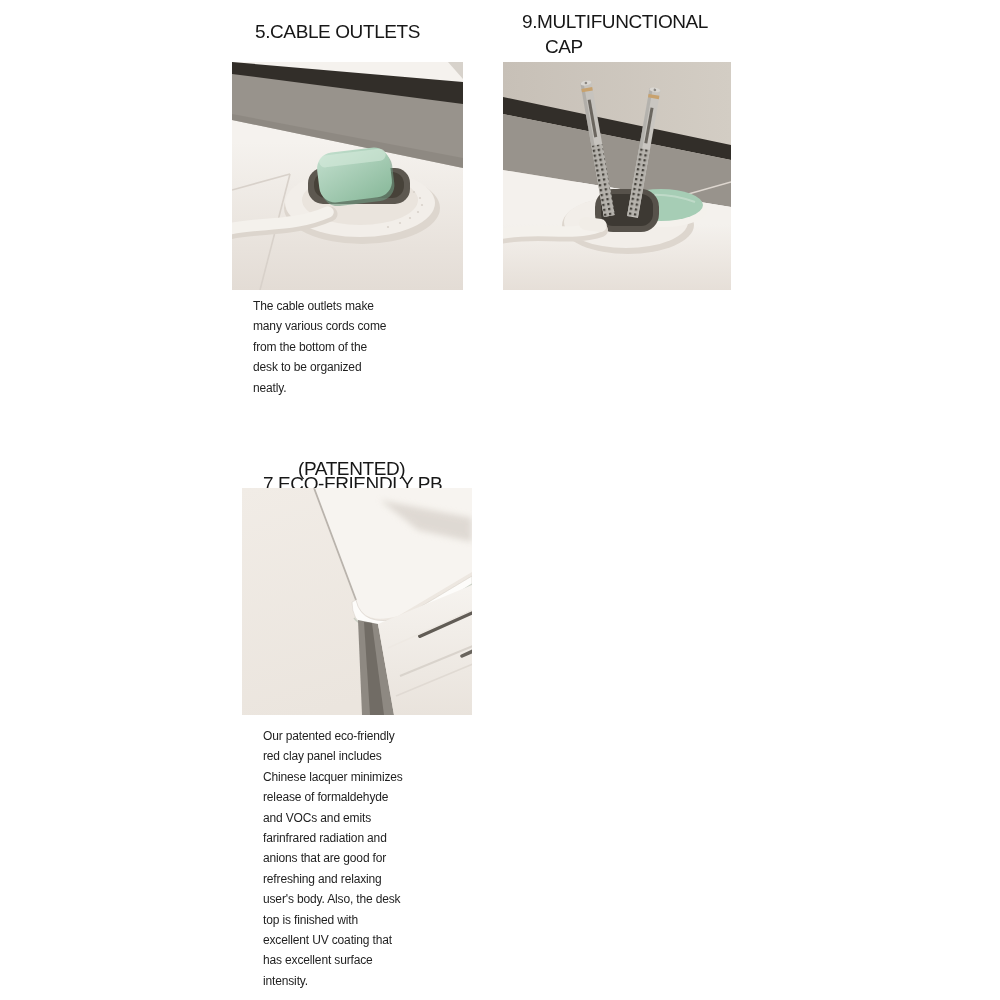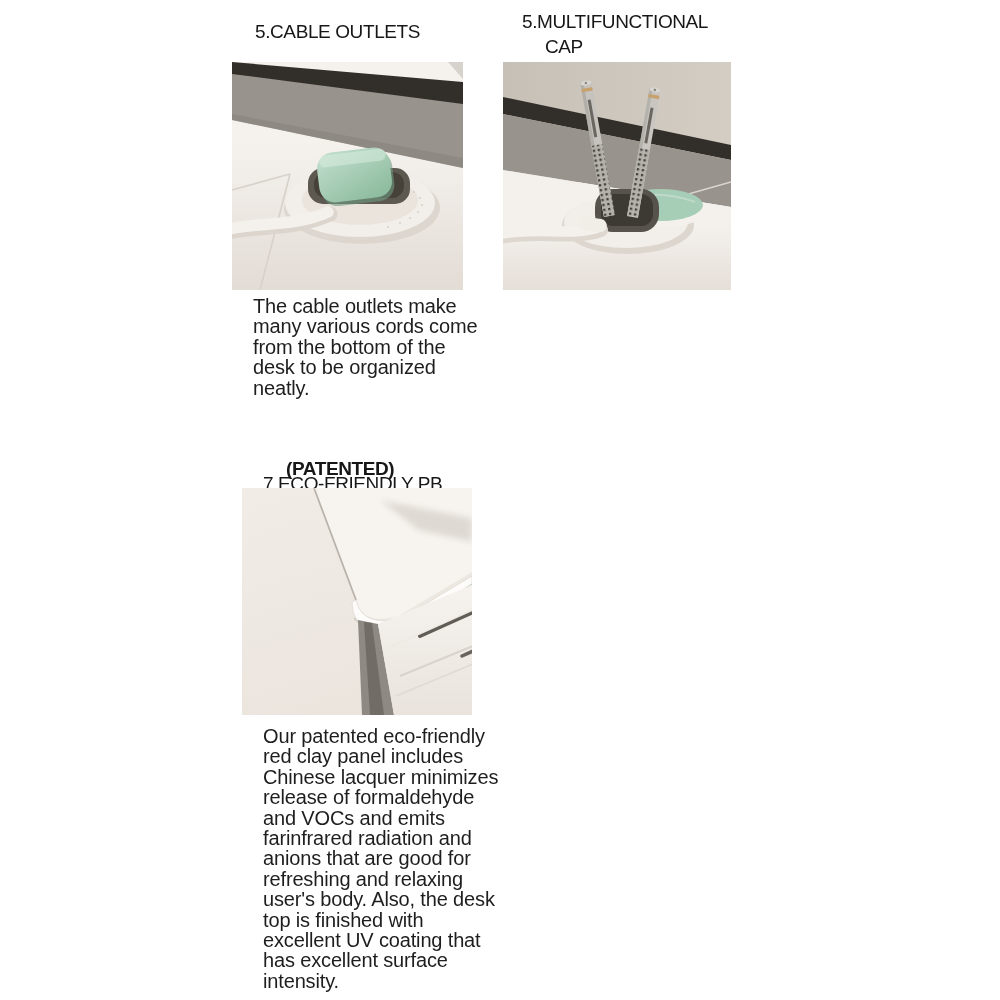--- a/index.html
+++ b/index.html
@@ -5,34 +5,34 @@
   html,body{margin:0;padding:0;background:#ffffff;}
   .canvas{
     position:relative;width:1000px;height:1000px;background:#ffffff;
     font-family:"Liberation Sans",sans-serif;color:#1d1d1d;overflow:hidden;
   }
   .title-line{
     position:absolute;font-size:19px;line-height:25px;letter-spacing:-0.4px;
     color:#171717;white-space:nowrap;
   }
   .body-text{
-    position:absolute;font-size:20px;line-height:20.4px;letter-spacing:-0.15px;
+    position:absolute;font-size:12px;line-height:20.4px;letter-spacing:-0.15px;
     color:#1e1e1e;white-space:pre-line;
   }
   .photo{position:absolute;overflow:hidden;}
   .photo svg{display:block;width:100%;height:100%;}
 </style>
 </head>
 <body>
 
 <div class="canvas">
 
   <div class="title-line" style="left:255px;top:19px;">5.CABLE OUTLETS</div>
 
-  <div class="title-line" style="left:522px;top:9px;">5.MULTIFUNCTIONAL</div>
+  <div class="title-line" style="left:522px;top:9px;">9.MULTIFUNCTIONAL</div>
   <div class="title-line" style="left:545px;top:34px;">CAP</div>
 
   <div class="photo" style="left:232px;top:62px;width:231px;height:228px;">
     <svg viewBox="0 0 231 228" xmlns="http://www.w3.org/2000/svg">
       <defs>
         <linearGradient id="g-desk1" x1="0" y1="0" x2="0" y2="1">
           <stop offset="0.35" stop-color="#f5f2ee"></stop>
           <stop offset="1" stop-color="#e3dcd5"></stop>
         </linearGradient>
         <linearGradient id="g-mint" x1="0" y1="0" x2="0.7" y2="1">
@@ -130,21 +130,21 @@
   </div>
 
   <div class="body-text" style="left:253px;top:296px;">The cable outlets make
 many various cords come
 from the bottom of the
 desk to be organized
 neatly.</div>
 
 
   <div class="title-line" style="left:263px;top:431px;margin-top:40px;">7.ECO-FRIENDLY PB</div>
-  <div class="title-line" style="left:286px;top:456px;font-weight:bold;">(PATENTED)</div>
+  <div class="title-line" style="left:298px;top:456px;">(PATENTED)</div>
 
   <div class="photo" style="left:242px;top:488px;width:230px;height:227px;">
     <svg viewBox="0 0 230 227" xmlns="http://www.w3.org/2000/svg">
       <defs>
         <linearGradient id="g-bg3" x1="0" y1="0" x2="0.3" y2="1">
           <stop offset="0" stop-color="#f1ece6"></stop>
           <stop offset="1" stop-color="#ebe5de"></stop>
         </linearGradient>
         <linearGradient id="g-ped" x1="0" y1="0" x2="0" y2="1">
           <stop offset="0" stop-color="#f6f3ef"></stop>

